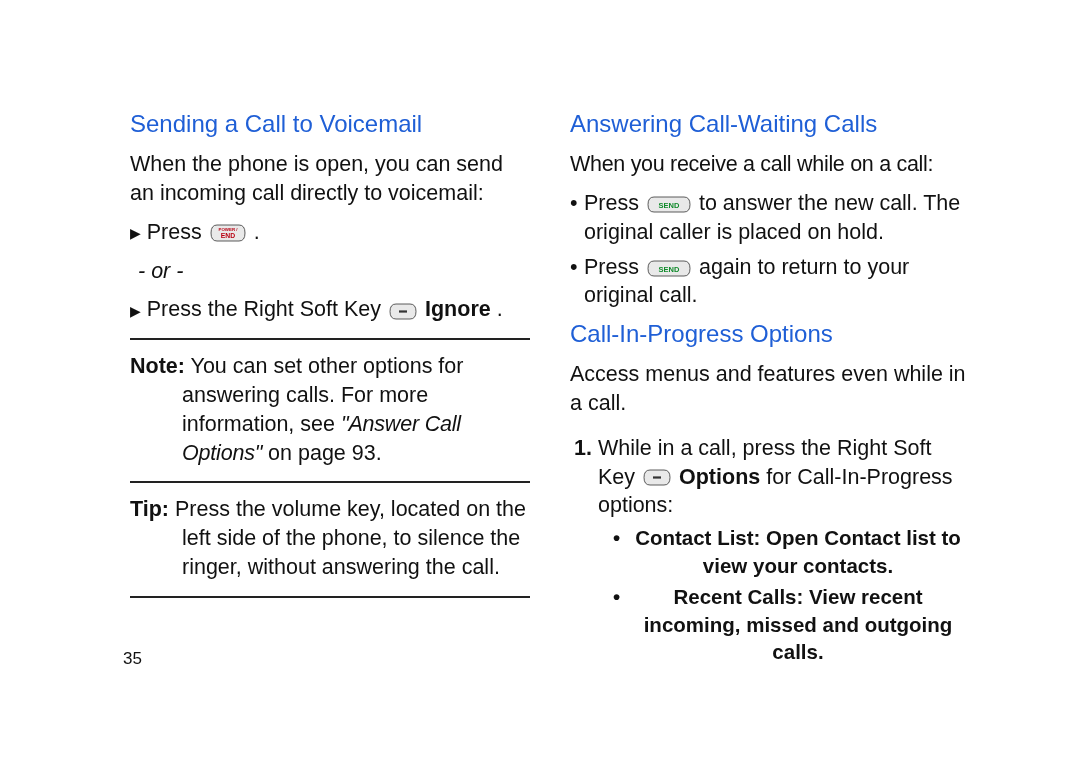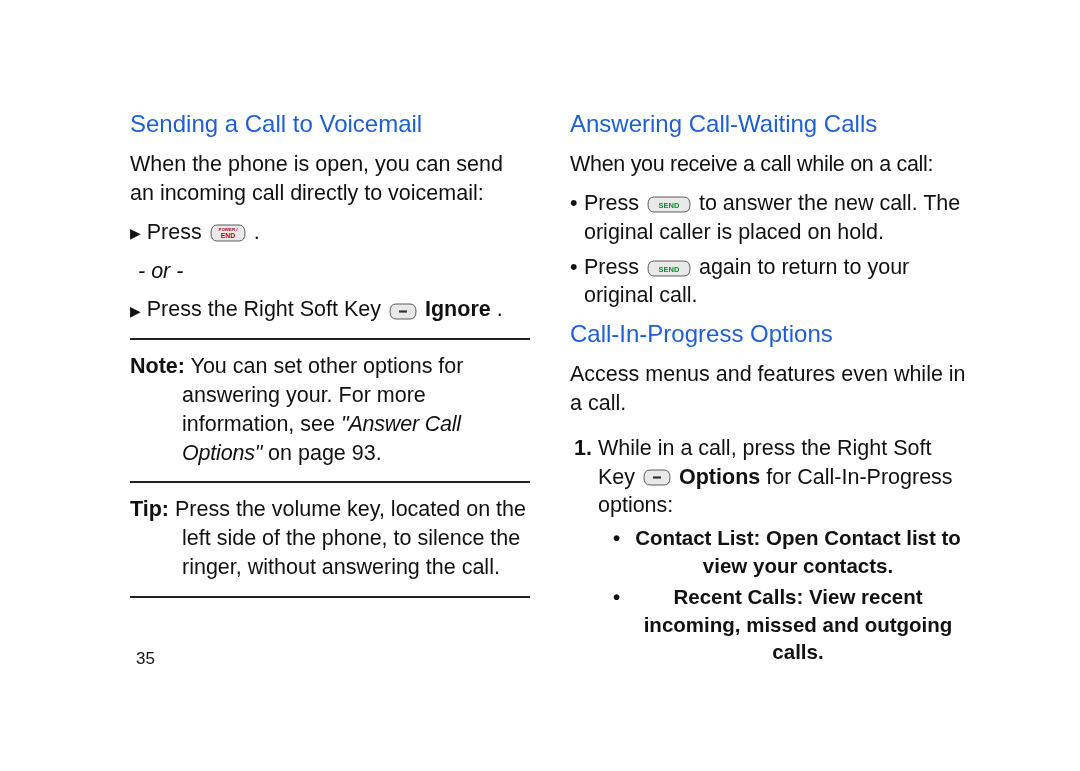--- a/index.html
+++ b/index.html
@@ -71,21 +71,21 @@
   }
   .key-send {
     display: inline-block;
     vertical-align: -4px;
     width: 46px;
     height: 19px;
     margin: 0 1px;
   }
   .page-number {
     position: absolute;
-    left: 136px;
+    left: 123px;
     bottom: 102px;
     font-size: 17px;
   }
   ul.disc {
     list-style: none;
     padding-left: 14px;
     margin: 6px 0;
   }
   ul.disc > li {
     position: relative;
@@ -162,21 +162,21 @@
       </span>
       <span class="bold"> Ignore</span>
       <span>.</span>
     </div>
 
     <div class="hr"></div>
 
     <div class="note-block">
       <span class="bold">Note:</span><span> You can set other options for</span>
       <div class="indent-block">
-        <span>answering your. For more information, see </span><span class="ital">"Answer Call Options"</span><span> on page 93.</span>
+        <span>answering calls. For more information, see </span><span class="ital">"Answer Call Options"</span><span> on page 93.</span>
       </div>
     </div>
 
     <div class="hr"></div>
 
     <div class="tip-block">
       <span class="bold">Tip:</span><span> Press the volume key, located on the</span>
       <div class="indent-block">
         <span>left side of the phone, to silence the ringer, without answering the call.</span>
       </div>

